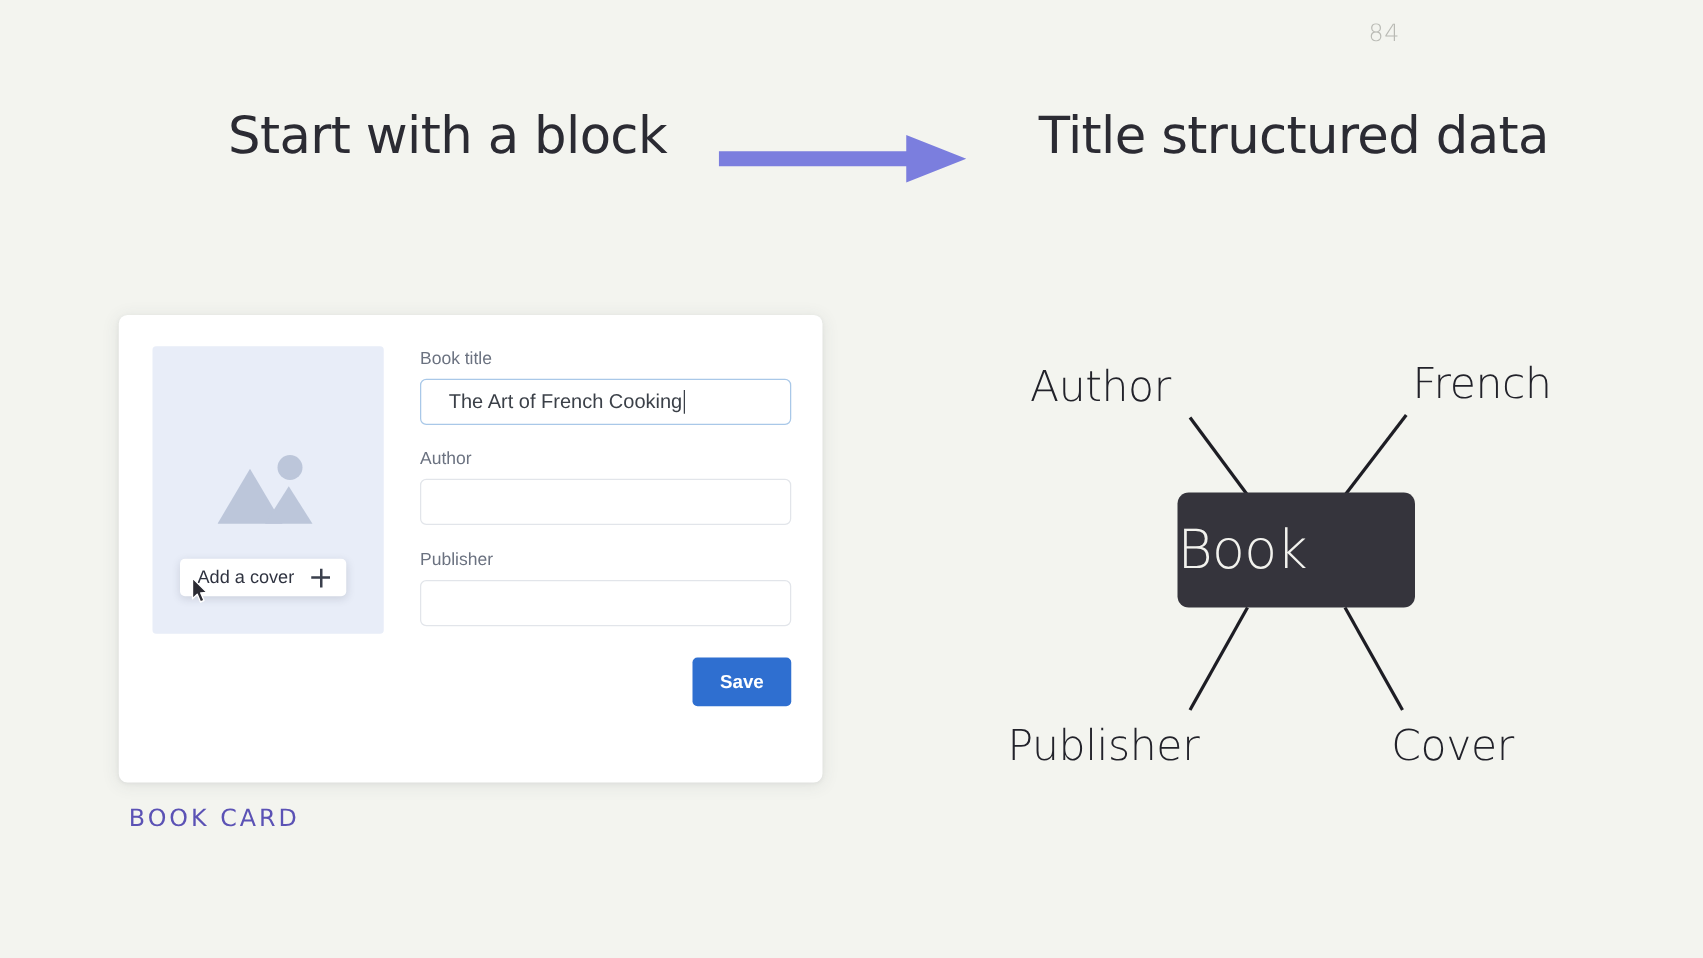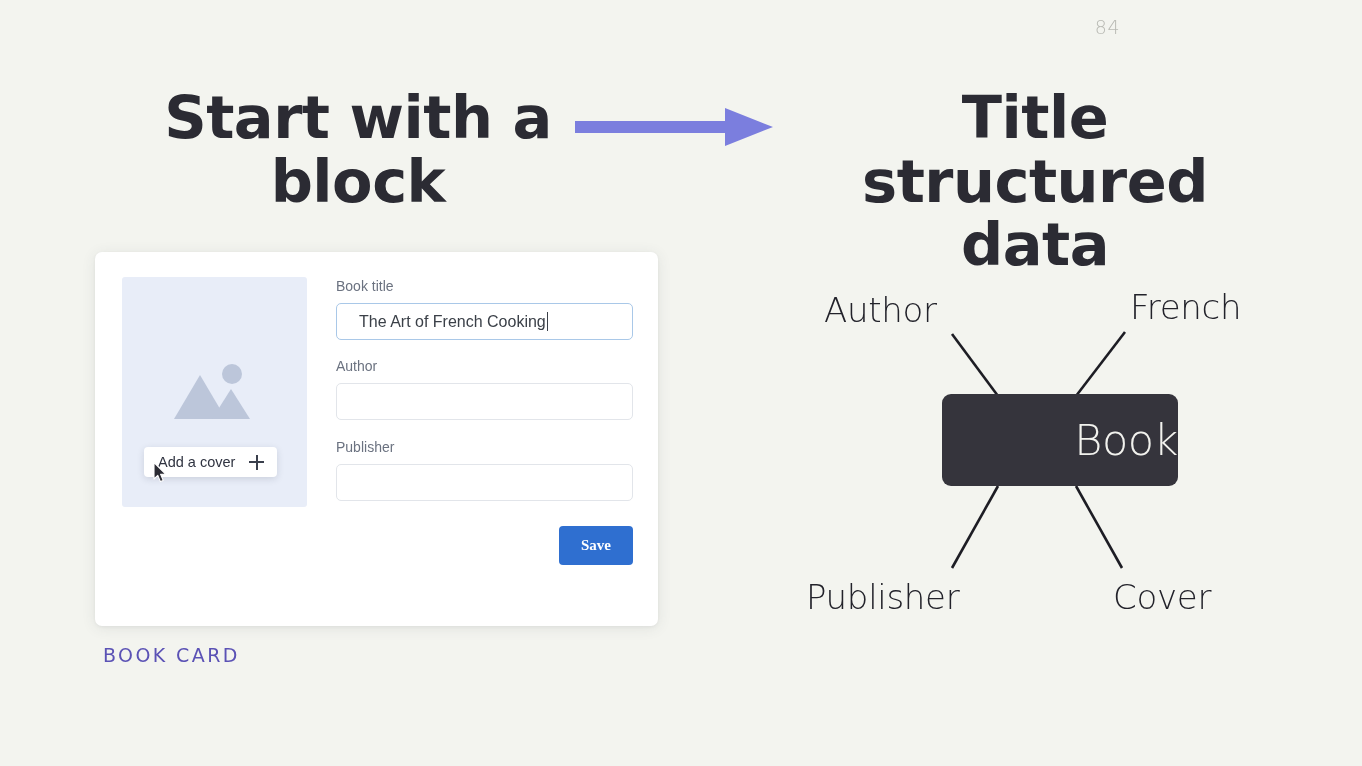--- a/index.html
+++ b/index.html
@@ -30,23 +30,23 @@
     color: #b9bab4;
     font-family: "DejaVu Sans", sans-serif;
     font-weight: 300;
     letter-spacing: 0.5px;
   }
 
   
   .heading {
     position: absolute;
     font-family: "DejaVu Sans", sans-serif;
-    font-weight: 700;
+    font-weight: 400;
     color: #2b2b33;
-    font-size: 59px;
+    font-size: 41px;
     line-height: 1.08;
     text-align: center;
     letter-spacing: -0.5px;
   }
   .heading-left {
     left: 148px;
     top: 86px;
     width: 420px;
   }
   .heading-right {
@@ -176,21 +176,21 @@
   }
   .save-button {
     background: #2f6fd0;
     color: #ffffff;
     font-size: 15px;
     font-weight: bold;
     border: none;
     border-radius: 4px;
     padding: 11px 22px;
     cursor: pointer;
-    font-family: Liberation Serif, serif;
+    font-family: Liberation Sans, sans-serif;
   }
 
   
   .caption {
     position: absolute;
     left: 103px;
     top: 644px;
     font-size: 19px;
     letter-spacing: 2.4px;
     color: #5b52b5;
@@ -213,22 +213,21 @@
   .node-box {
     position: absolute;
     left: 162px;
     top: 124px;
     width: 190px;
     height: 92px;
     background: #35343c;
     border-radius: 9px;
     display: flex;
     align-items: center;
-    justify-content: flex-end;
-    padding-left: 46px;
+    justify-content: flex-start;
   }
   .node-label {
     color: #f2f2ee;
     font-family: "DejaVu Sans", sans-serif;
     font-weight: 300;
     font-size: 43px;
     letter-spacing: -0.5px;
   }
   .diag-label {
     position: absolute;

